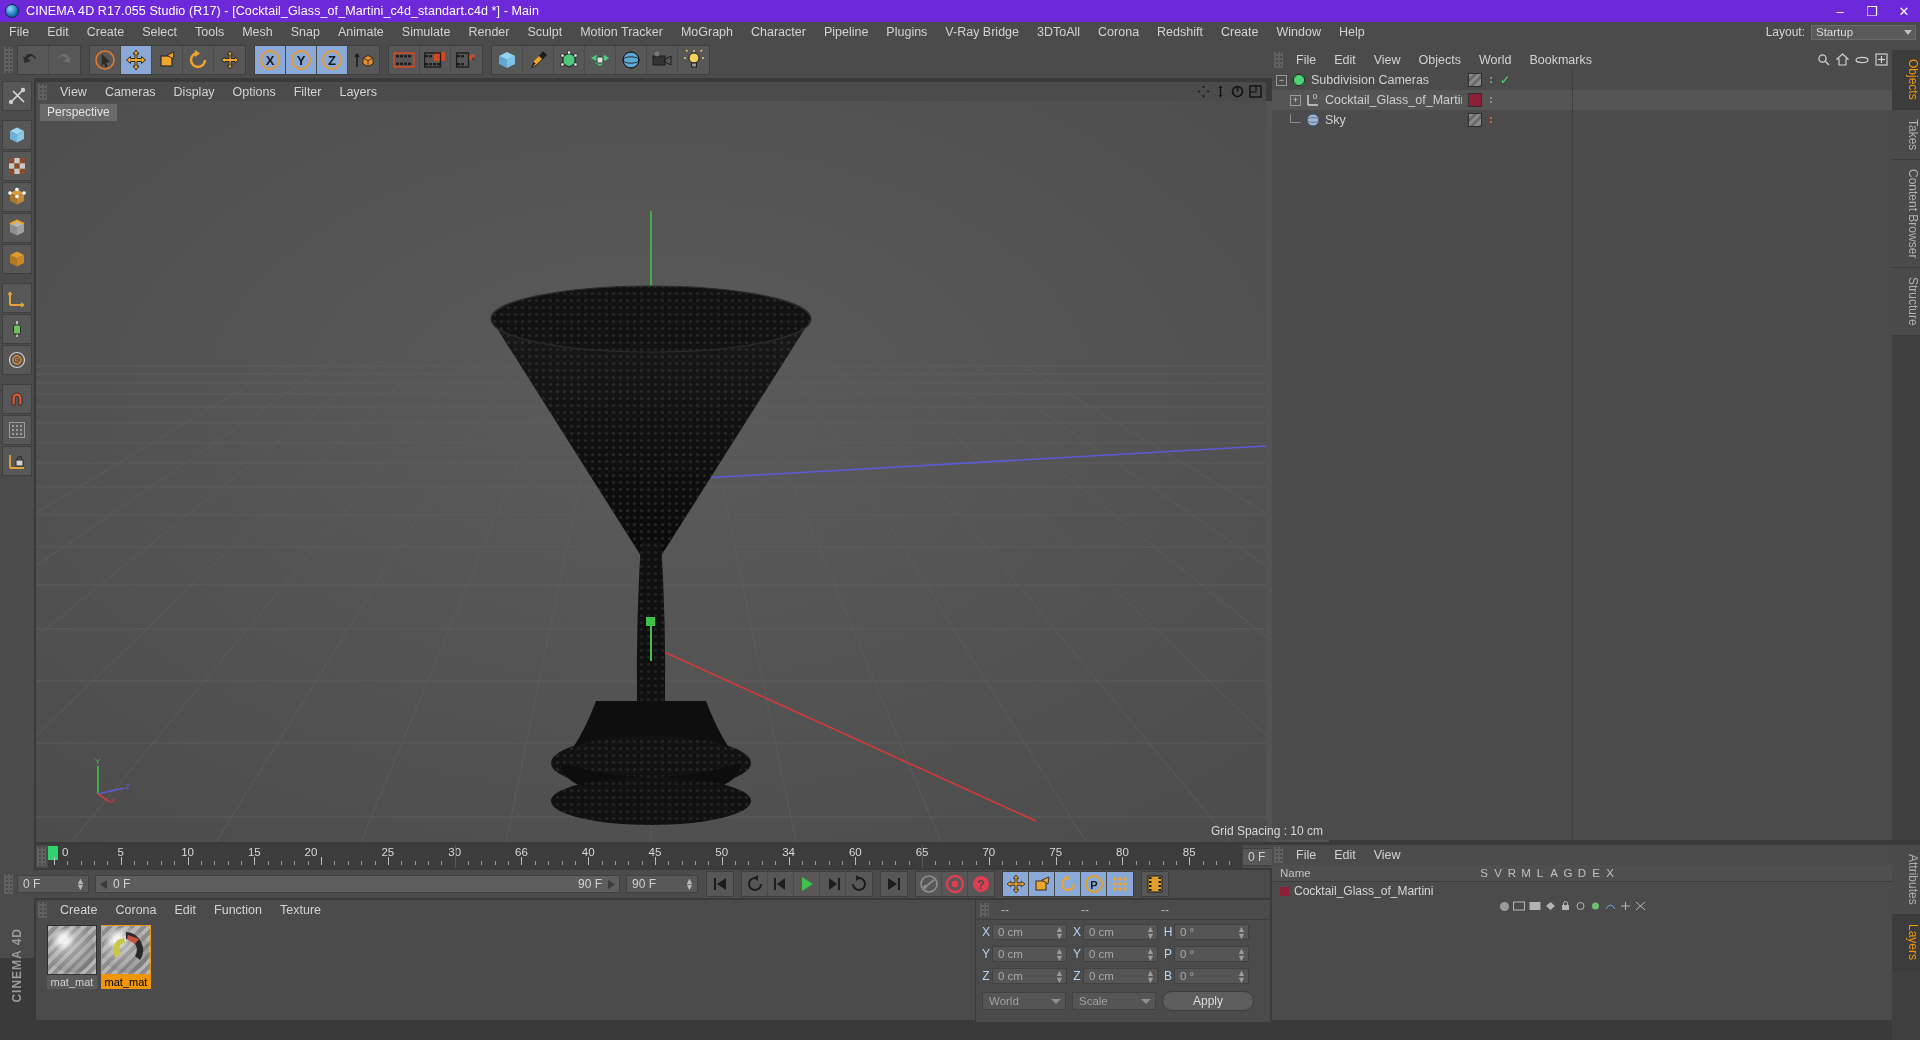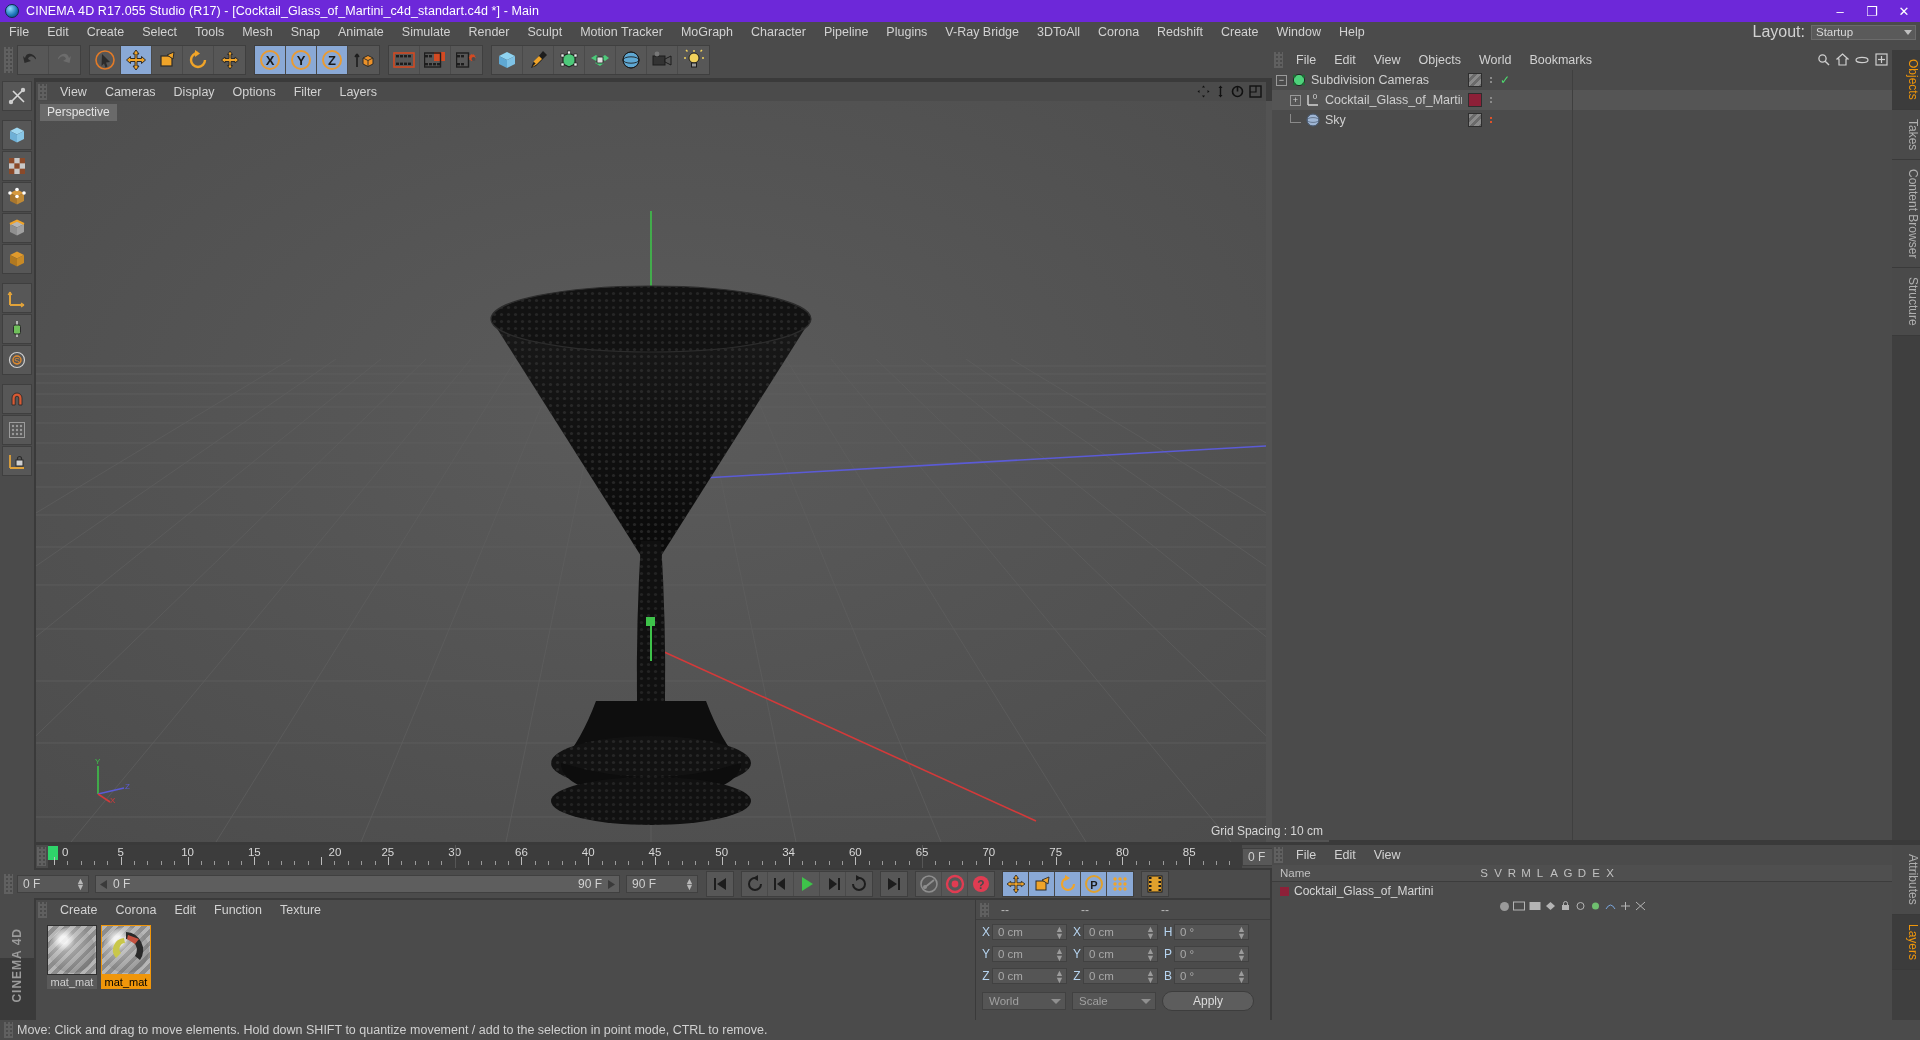--- a/index.html
+++ b/index.html
@@ -27,21 +27,21 @@
   .tb-btn{ width:32px; height:22px; display:flex; align-items:center; justify-content:center;
     color:#fff; font-size:13px; line-height:1;}
 
   
   .menubar{
     position:absolute; left:0; top:22px; width:1920px; height:20px;
     background:#4b4b4b; display:flex; align-items:center;
   }
   .menubar .mi{ padding:0 9px; height:20px; line-height:20px; font-size:12.5px; color:#d2d2d2; white-space:nowrap;}
   .layout-box{ position:absolute; right:4px; top:0; height:20px; display:flex; align-items:center; gap:6px;}
-  .layout-box .lbl{ font-size:16px; color:#d2d2d2;}
+  .layout-box .lbl{ font-size:12px; color:#d2d2d2;}
   .layout-sel{
     width:105px; height:15px; background:#5a5a5a; border:1px solid #6b6b6b;
     font-size:11.5px; color:#d8d8d8; display:flex; align-items:center; padding:0 4px;
     position:relative;
   }
   .layout-sel .caret{ position:absolute; right:3px; top:4px; border-left:4px solid transparent;
     border-right:4px solid transparent; border-top:5px solid #c0c0c0; }
 
   
   .toolbar{
@@ -671,21 +671,21 @@
       <div class="playhead"></div>
     <div class="tick major" style="left: 6px;"></div>
         <div class="ticklabel" style="left: 14px; transform: none;">0</div>
         <div class="tick major" style="left: 72.7778px;"></div>
         <div class="ticklabel" style="left: 72.7778px;">5</div>
         <div class="tick major" style="left: 139.556px;"></div>
         <div class="ticklabel" style="left: 139.556px;">10</div>
         <div class="tick major" style="left: 206.333px;"></div>
         <div class="ticklabel" style="left: 206.333px;">15</div>
         <div class="tick major" style="left: 273.111px;"></div>
-        <div class="ticklabel" style="left: 287px;">20</div>
+        <div class="ticklabel" style="left: 263px;">20</div>
         <div class="tick major" style="left: 339.889px;"></div>
         <div class="ticklabel" style="left: 339.889px;">25</div>
         <div class="tick major" style="left: 406.667px;"></div>
         <div class="ticklabel" style="left: 406.667px;">30</div>
         <div class="tick major" style="left: 473.444px;"></div>
         <div class="ticklabel" style="left: 473.444px;">66</div>
         <div class="tick major" style="left: 540.222px;"></div>
         <div class="ticklabel" style="left: 540.222px;">40</div>
         <div class="tick major" style="left: 607px;"></div>
         <div class="ticklabel" style="left: 607px;">45</div>
@@ -1175,17 +1175,13 @@
           <path d="M1 1 L10 9 M10 1 L1 9" stroke="#b4b4b4"></path>
         </svg>
     </div>
   </div>
 
   <div class="vtabs-bottom" id="vtabsb">
       <div class="vtab">Attributes</div>
       <div class="vtab active">Layers</div>
     </div>
 
-  <div class="statusbar">
-    <div class="grip" style="height:16px;"></div>
-    <span>Move: Click and drag to move elements. Hold down SHIFT to quantize movement / add to the selection in point mode, CTRL to remove.</span>
-  </div>
 </div>
 
 </body></html>

